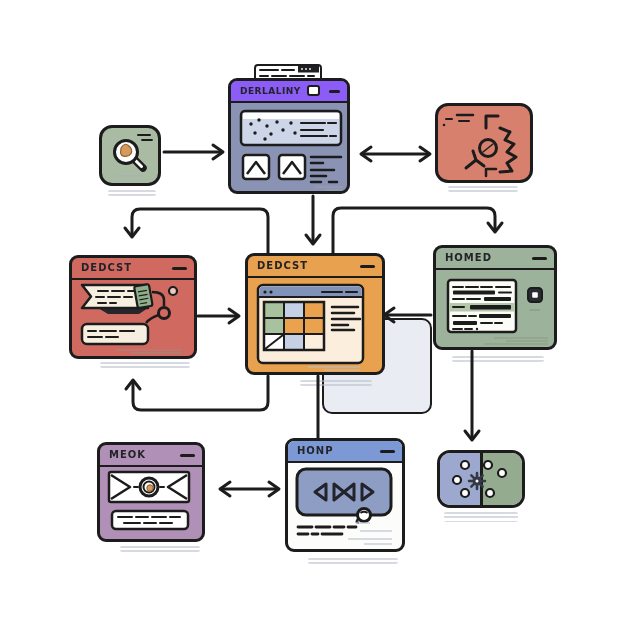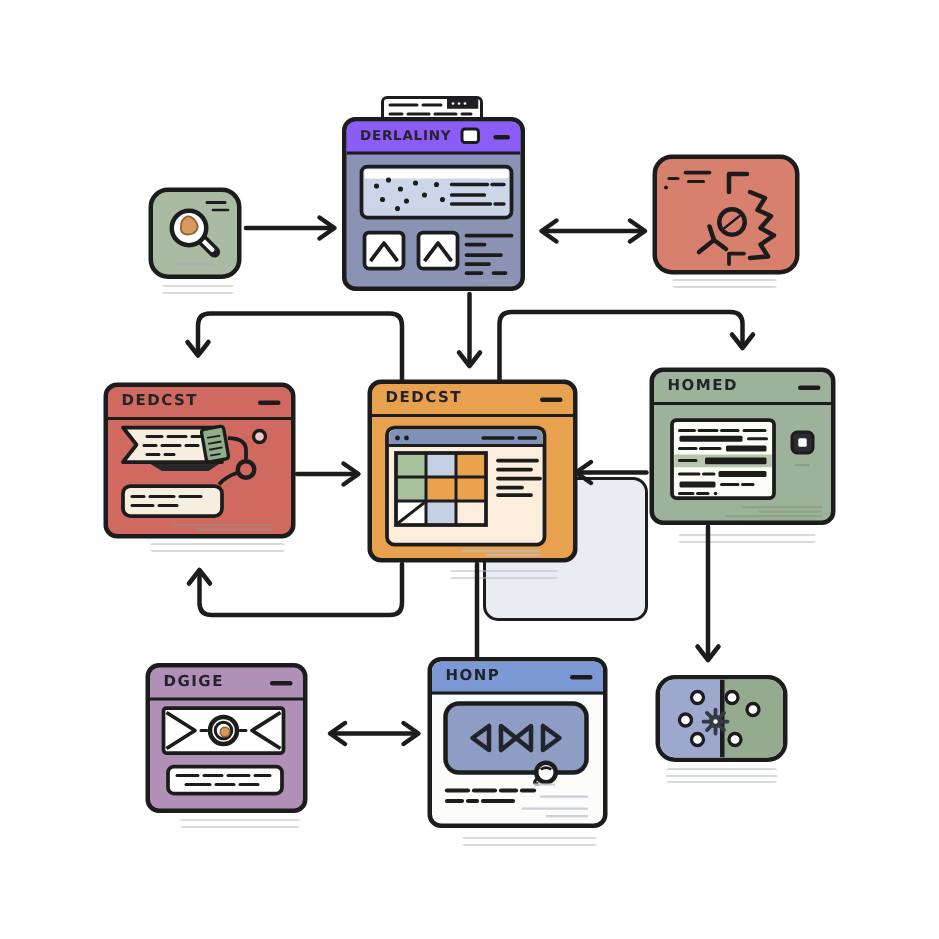--- a/index.html
+++ b/index.html
@@ -320,21 +320,21 @@
             <path d="M58 68 H112"></path>
             <path d="M70 71 H112"></path>
             <path d="M48 74 H112"></path>
           </g>
       </svg>
     </div>
   </div>
 
   <div class="win" style="left: 97px; top: 442px; width: 108px; height: 100px; background-color: rgb(176, 144, 182);">
     <div class="tbar">
-      <span class="ttext">DGIGE</span>
+      <span class="ttext">MEOK</span>
       <span class="tdash"></span>
     </div>
     <div class="body">
       <svg width="102" height="72" viewBox="0 0 102 72">
         <rect x="9" y="5" width="80" height="30" rx="2" fill="#ffffff" stroke="#1c1c1c" stroke-width="2.5"></rect>
         <g stroke="#1c1c1c" stroke-width="2.5" fill="none" stroke-linejoin="round">
           <polyline points="11,8 30,20 11,32"></polyline>
             <polyline points="87,8 68,20 87,32"></polyline>
         </g>
         <path d="M34 20 H38 M60 20 H64" stroke="#1c1c1c" stroke-width="2" stroke-linecap="round"></path>

